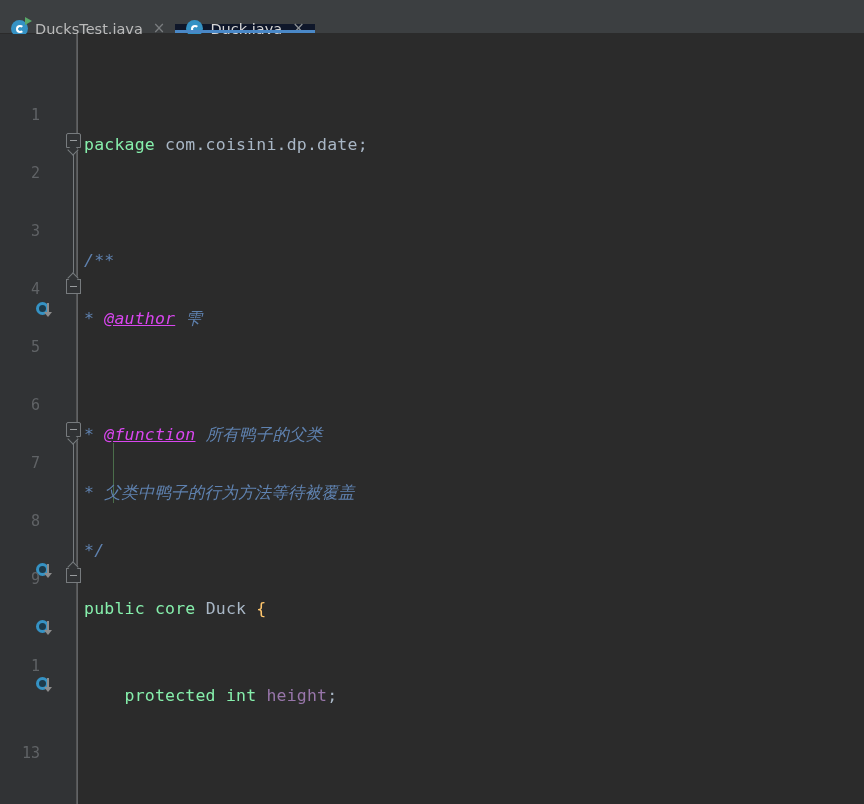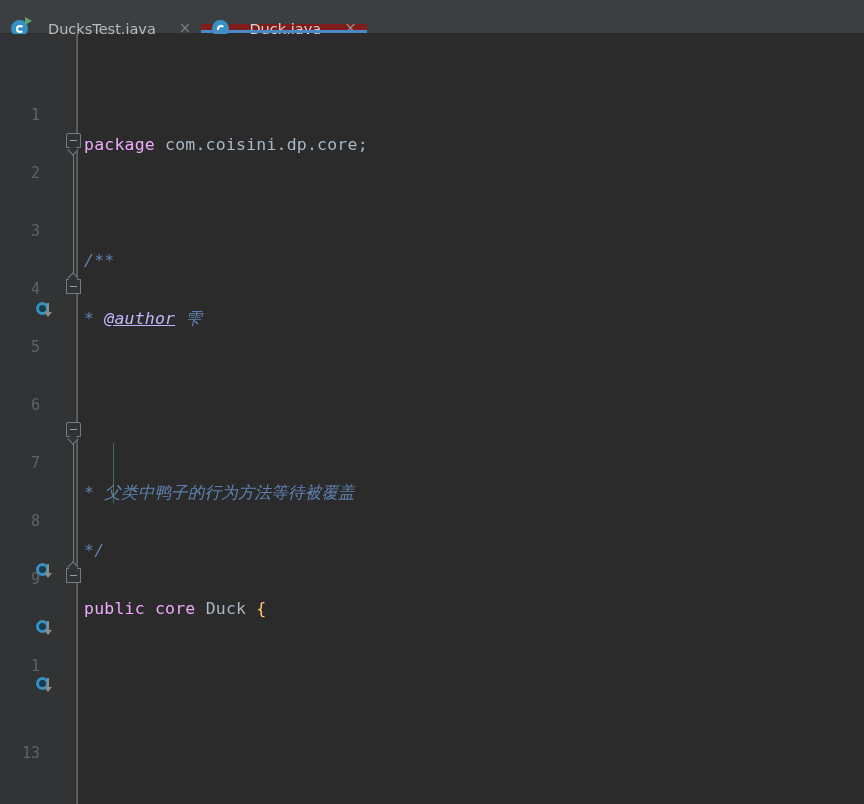--- a/index.html
+++ b/index.html
@@ -16,32 +16,32 @@
     position: relative;
     height: 34px;
     background: #3c3f41;
     display: flex;
     align-items: stretch;
     border-bottom: 1px solid #2b2b2b;
   }
   .tab {
     display: flex;
     align-items: center;
-    gap: 20px;
+    gap: 7px;
     padding: 0 10px 0 11px;
     position: relative;
     font-family: "DejaVu Sans", sans-serif;
     font-size: 14.5px;
     color: #bbbbbb;
     cursor: default;
     user-select: none;
     margin-top: 24px;
   }
   .tab.active {
-    background: #7f1d1d;
+    background: #0f172a;
   }
   .tab.active .tab-label { color: #d6d6d6; }
   .tab .underline {
     display: none;
   }
   .tab.active .underline {
     display: block;
     position: absolute;
     left: 0; right: 0; bottom: 0;
     height: 3px;
@@ -125,25 +125,25 @@
   .code {
     position: absolute;
     left: 84px;
     font-family: "DejaVu Sans Mono", monospace;
     font-size: 16.5px;
     letter-spacing: 0.2px;
     color: #a9b7c6;
   }
 
   
-  .kw   { color: #f0abfc; }
+  .kw   { color: #86efac; }
   .txt  { color: #a9b7c6; }
   .fld  { color: #9876aa; }
   .brc  { color: #ffc66d; }
-  .tag  { color: #c4b5fd; font-style: italic; text-decoration: underline; }
+  .tag  { color: #d946ef; font-style: italic; text-decoration: underline; }
   .cmtc { color: #5f82b0; font-style: italic; }
 
   
   .impl-icon {
     position: absolute;
     left: 36px; top: 6px;
     width: 18px; height: 18px;
   }
   .impl-icon .ring {
     position: absolute;
@@ -285,21 +285,21 @@
   <div class="fold-line" style="top:409px;height:128px"></div>
   <div class="fold bottom" style="top:534px">
       <span class="shape"></span>
       <span class="tip"></span>
     </div>
 
   <div class="fold-line green" style="top:409px;height:60px;left:113px"></div>
 
   <div class="row" style="top:38px">
     <span class="lineno">1</span>
-    <span class="code"><span class="kw">package</span> <span class="txt">com.coisini.dp.core</span><span class="txt">;</span></span>
+    <span class="code"><span class="kw">package</span> <span class="txt">com.coisini.dp.date</span><span class="txt">;</span></span>
   </div>
 
   <div class="row" style="top:67px">
     <span class="lineno">2</span>
     <span class="code"></span>
   </div>
 
   <div class="row" style="top:96px">
     <span class="lineno">3</span>
     <span class="code cmtc">/**</span>
@@ -309,40 +309,42 @@
     <span class="lineno">4</span>
     <span class="code"><span class="cmtc">*</span> <span class="tag">@author</span> <span class="cmtc cjk">雫</span></span>
   </div>
 
   <div class="row" style="top:154px">
     <span class="lineno">5</span>
   </div>
 
   <div class="row" style="top:183px">
     <span class="lineno">6</span>
+    <span class="code"><span class="cmtc">*</span> <span class="tag">@function</span> <span class="cmtc cjk">所有鸭子的父类</span></span>
   </div>
 
   <div class="row" style="top:212px">
     <span class="lineno">7</span>
     <span class="code"><span class="cmtc">*</span> <span class="cmtc cjk">父类中鸭子的行为方法等待被覆盖</span></span>
   </div>
 
   <div class="row" style="top:241px">
     <span class="lineno">8</span>
     <span class="code cmtc">*/</span>
   </div>
 
   <div class="row" style="top:270px">
     <span class="lineno">9</span>
     <span class="code"><span class="kw">public</span> <span class="kw">core</span> <span class="txt">Duck</span> <span class="brc">{</span></span>
   </div>
 
 
   <div class="row" style="top:328px">
     <span class="lineno">1</span>
+    <span class="code">    <span class="kw">protected</span> <span class="kw">int</span> <span class="fld">height</span><span class="txt">;</span></span>
   </div>
 
 
   <div class="row" style="top:386px">
     <span class="lineno">13</span>
     
   </div>
 
 </div>
 

